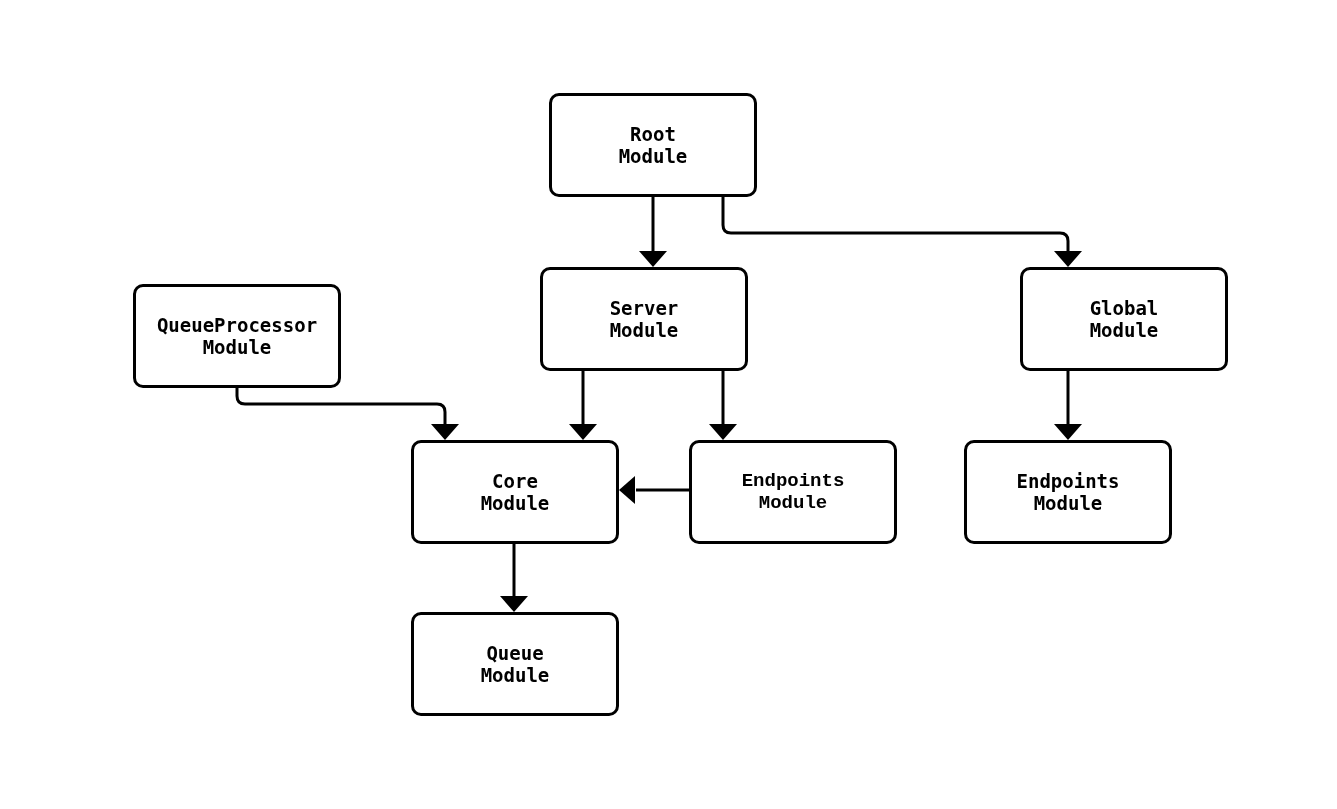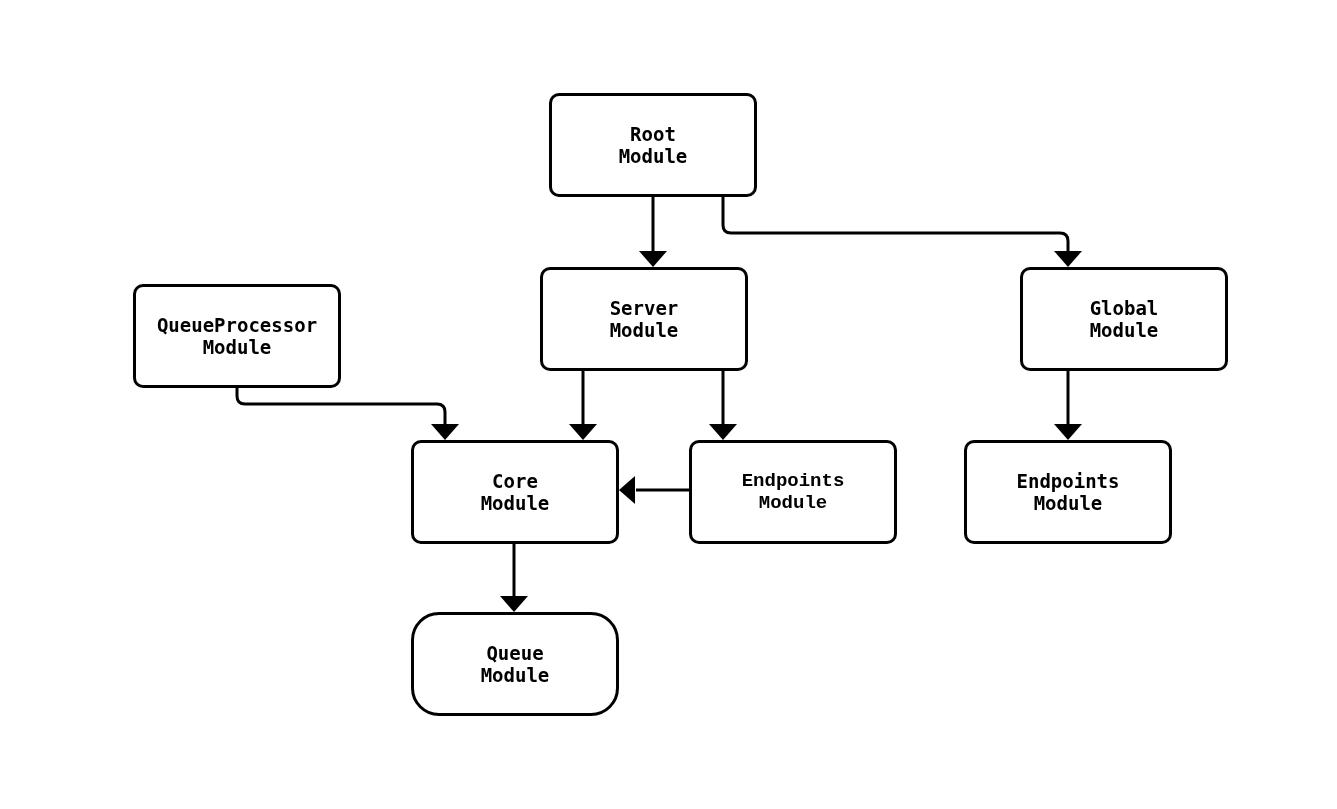--- a/index.html
+++ b/index.html
@@ -43,21 +43,21 @@
     white-space: pre-line;
     color: #000000;
   }
   #node-root           { left: 549px; top: 93px;  }
   #node-queueprocessor { left: 133px; top: 284px; }
   #node-server         { left: 540px; top: 267px; }
   #node-global         { left: 1020px; top: 267px; }
   #node-core           { left: 411px; top: 440px; }
   #node-endpoints      { left: 689px; top: 440px; font-family: Liberation Mono, monospace; }
   #node-repository     { left: 964px; top: 440px; }
-  #node-queue          { left: 411px; top: 612px; border-radius: 28px; }
+  #node-queue          { left: 411px; top: 612px; }
 </style>
 </head>
 <body>
 
 <div class="canvas">
 
   <svg class="edges" viewBox="0 0 1337 809" xmlns="http://www.w3.org/2000/svg" stroke="#000000" stroke-width="3" fill="none">
 
     <g>
       <path d="M653,197 L653,252"></path>

